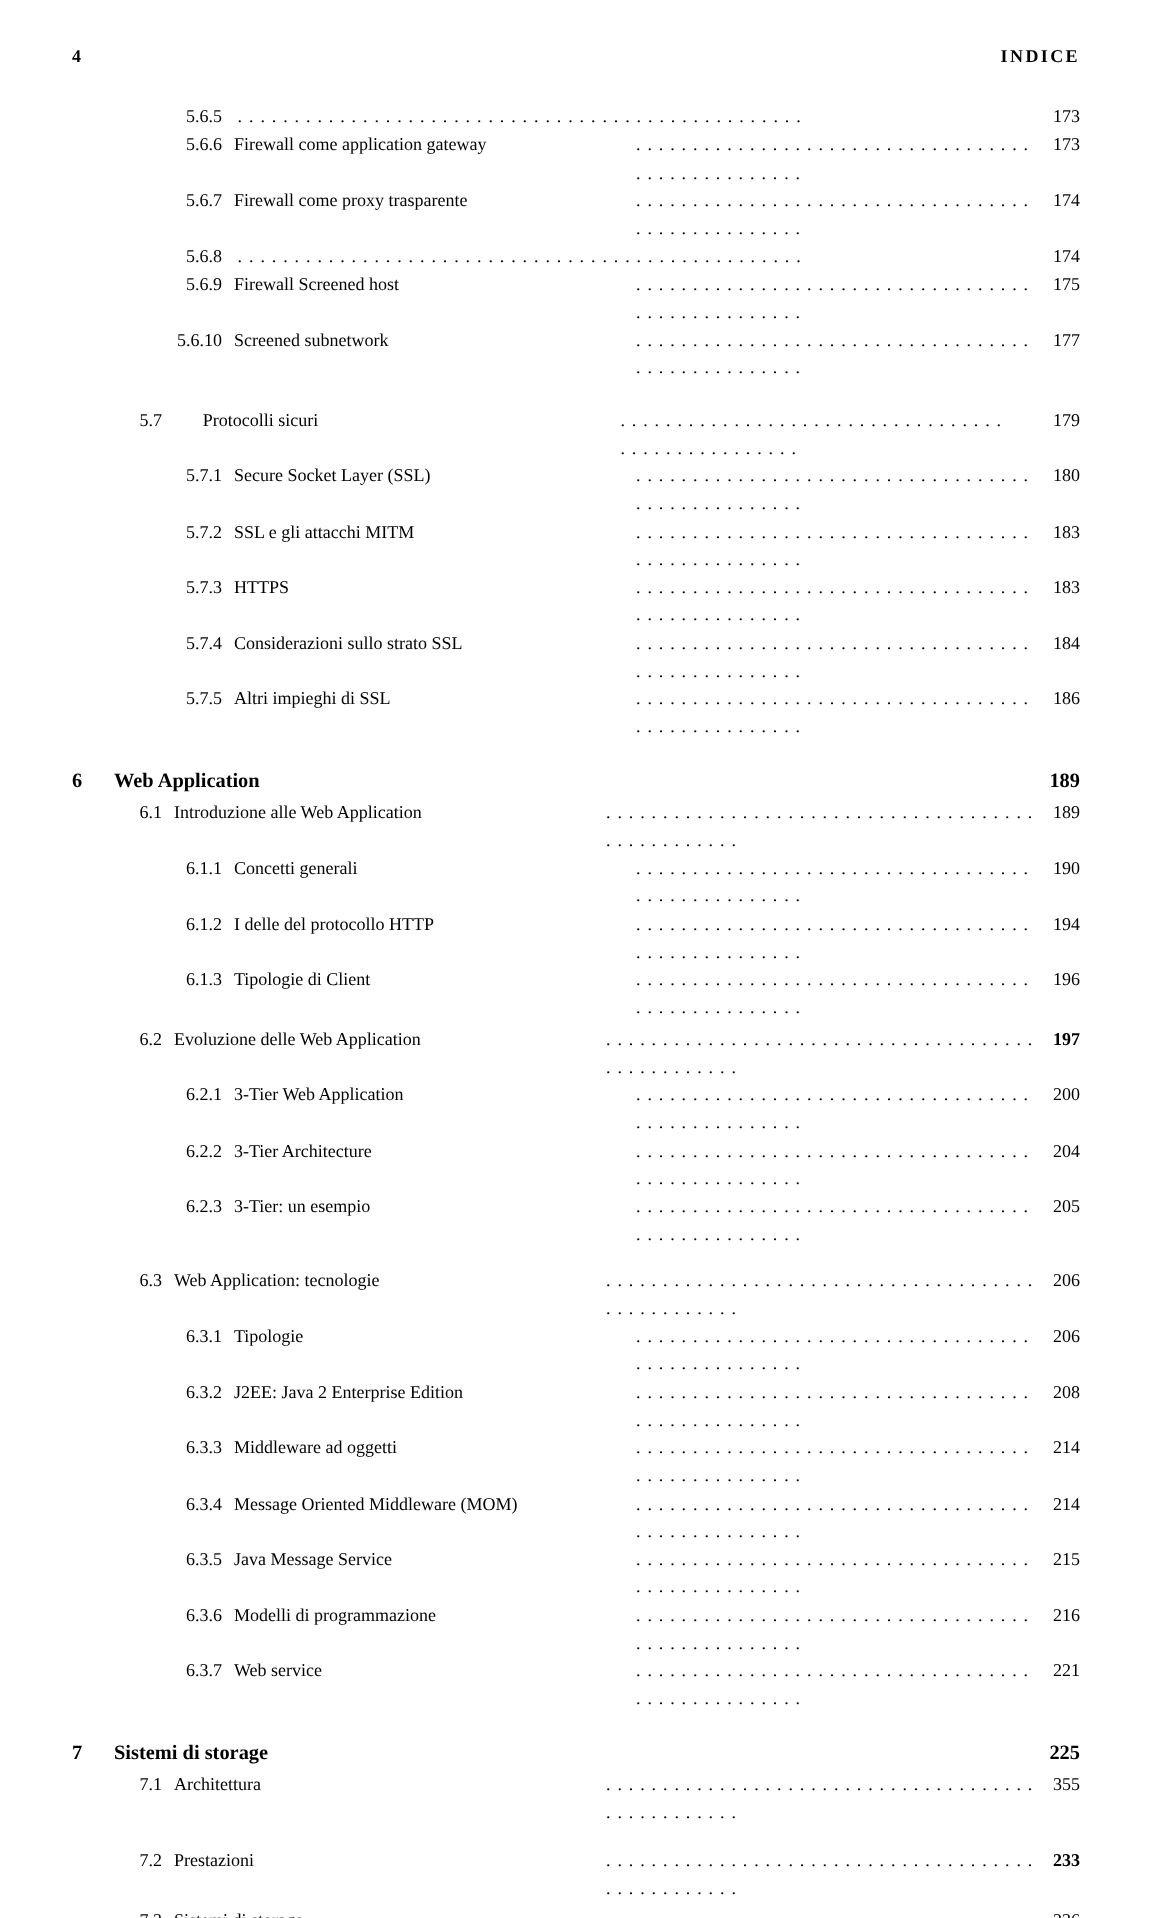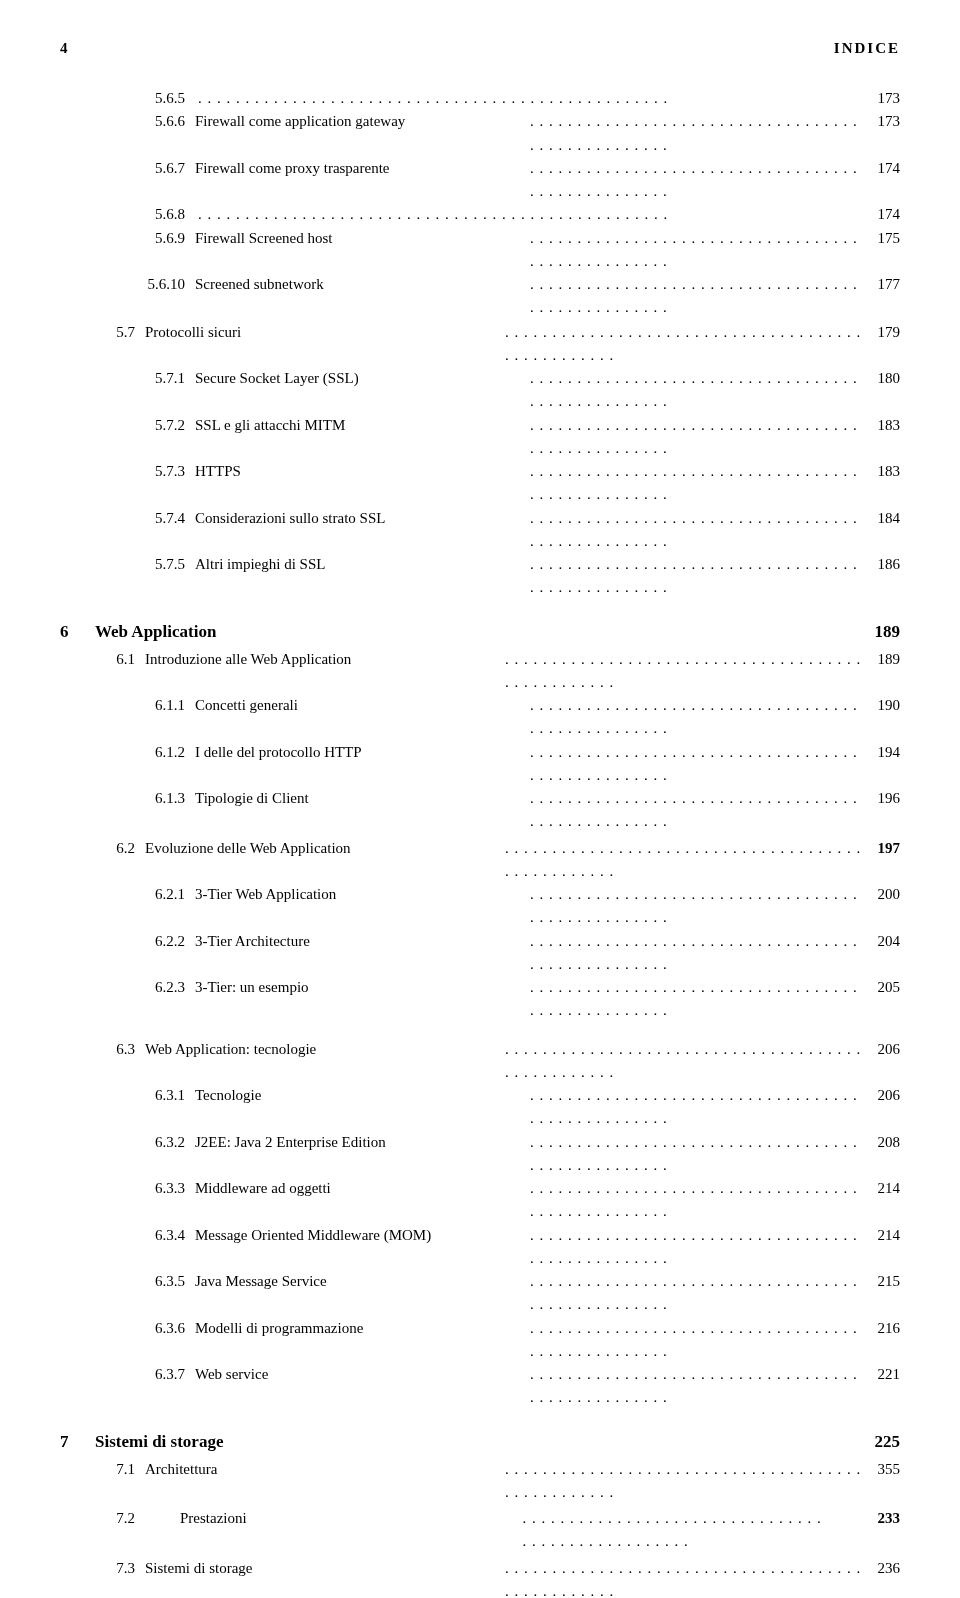--- a/index.html
+++ b/index.html
@@ -125,21 +125,21 @@
       <span class="toc-label">Firewall Screened host</span>
       <span class="toc-dots"> . . . . . . . . . . . . . . . . . . . . . . . . . . . . . . . . . . . . . . . . . . . . . . . . . . </span>
       <span class="toc-page">175</span>
     </div>
     <div class="toc-entry indent2">
       <span class="toc-number-subsub">5.6.10</span>
       <span class="toc-label">Screened subnetwork</span>
       <span class="toc-dots"> . . . . . . . . . . . . . . . . . . . . . . . . . . . . . . . . . . . . . . . . . . . . . . . . . . </span>
       <span class="toc-page">177</span>
     </div>
-    <div class="toc-entry indent1" style="margin-top: 1px;">
+    <div class="toc-entry indent1" style="margin-top: 20px; gap: 24px;">
       <span class="toc-number-sub" style="font-weight:normal;">5.7</span>
       <span class="toc-label" style="font-weight:normal;">Protocolli sicuri</span>
       <span class="toc-dots" style="font-weight:normal;"> . . . . . . . . . . . . . . . . . . . . . . . . . . . . . . . . . . . . . . . . . . . . . . . . . . </span>
       <span class="toc-page" style="font-weight:normal;">179</span>
     </div>
     <div class="toc-entry indent2">
       <span class="toc-number-subsub">5.7.1</span>
       <span class="toc-label">Secure Socket Layer (SSL)</span>
       <span class="toc-dots"> . . . . . . . . . . . . . . . . . . . . . . . . . . . . . . . . . . . . . . . . . . . . . . . . . . </span>
       <span class="toc-page">180</span>
@@ -222,21 +222,21 @@
       <span class="toc-page">205</span>
     </div>
     <div class="toc-entry indent1" style="margin-top: 15px;">
       <span class="toc-number-sub" style="font-weight:normal;">6.3</span>
       <span class="toc-label" style="font-weight:normal;">Web Application: tecnologie</span>
       <span class="toc-dots" style="font-weight:normal;"> . . . . . . . . . . . . . . . . . . . . . . . . . . . . . . . . . . . . . . . . . . . . . . . . . . </span>
       <span class="toc-page" style="font-weight:normal;">206</span>
     </div>
     <div class="toc-entry indent2">
       <span class="toc-number-subsub">6.3.1</span>
-      <span class="toc-label">Tecnologie</span>
+      <span class="toc-label">Tipologie</span>
       <span class="toc-dots"> . . . . . . . . . . . . . . . . . . . . . . . . . . . . . . . . . . . . . . . . . . . . . . . . . . </span>
       <span class="toc-page">206</span>
     </div>
     <div class="toc-entry indent2">
       <span class="toc-number-subsub">6.3.2</span>
       <span class="toc-label">J2EE: Java 2 Enterprise Edition</span>
       <span class="toc-dots"> . . . . . . . . . . . . . . . . . . . . . . . . . . . . . . . . . . . . . . . . . . . . . . . . . . </span>
       <span class="toc-page">208</span>
     </div>
     <div class="toc-entry indent2">
@@ -273,21 +273,21 @@
       <span class="ch-number">7</span>
       <span class="ch-label">Sistemi di storage</span>
       <span class="ch-page">225</span>
     </div>
     <div class="toc-entry indent1" style="margin-top: 3px;">
       <span class="toc-number-sub" style="font-weight:normal;">7.1</span>
       <span class="toc-label" style="font-weight:normal;">Architettura</span>
       <span class="toc-dots" style="font-weight:normal;"> . . . . . . . . . . . . . . . . . . . . . . . . . . . . . . . . . . . . . . . . . . . . . . . . . . </span>
       <span class="toc-page" style="font-weight:normal;">355</span>
     </div>
-    <div class="toc-entry indent1" style="margin-top: 3px; gap: 35px;">
+    <div class="toc-entry indent1" style="margin-top: 17px;">
       <span class="toc-number-sub" style="font-weight:normal;">7.2</span>
       <span class="toc-label" style="font-weight:normal;">Prestazioni</span>
       <span class="toc-dots" style="font-weight:normal;"> . . . . . . . . . . . . . . . . . . . . . . . . . . . . . . . . . . . . . . . . . . . . . . . . . . </span>
       <span class="toc-page" style="font-weight:bold;">233</span>
     </div>
     <div class="toc-entry indent1" style="margin-top: 3px;">
       <span class="toc-number-sub" style="font-weight:normal;">7.3</span>
       <span class="toc-label" style="font-weight:normal;">Sistemi di storage</span>
       <span class="toc-dots" style="font-weight:normal;"> . . . . . . . . . . . . . . . . . . . . . . . . . . . . . . . . . . . . . . . . . . . . . . . . . . </span>
       <span class="toc-page" style="font-weight:normal;">236</span>

